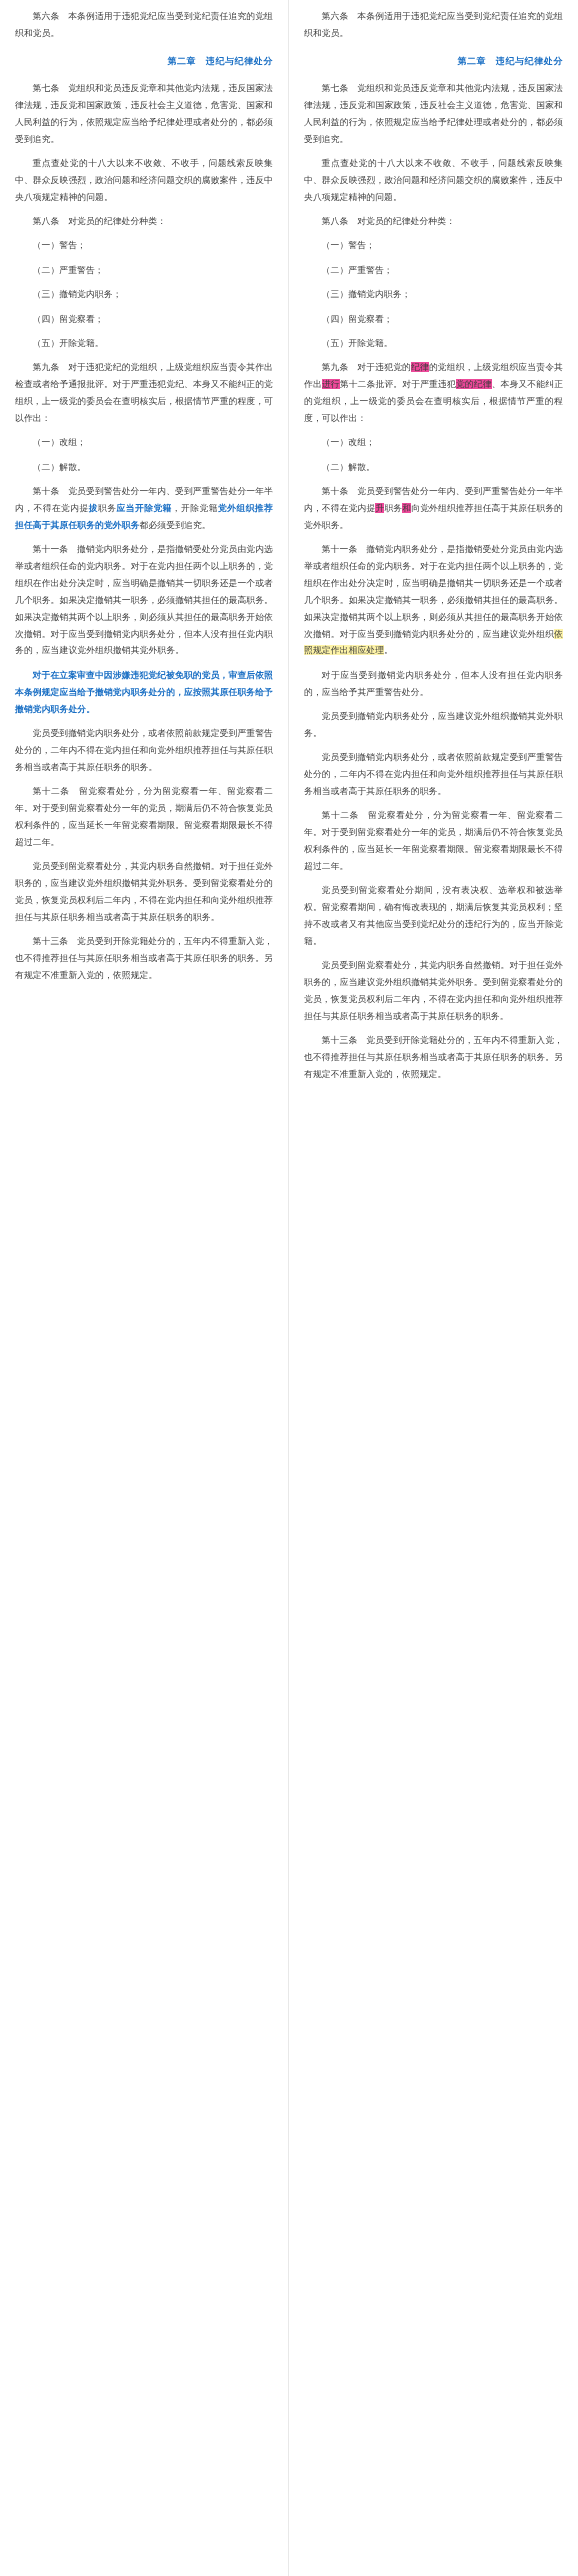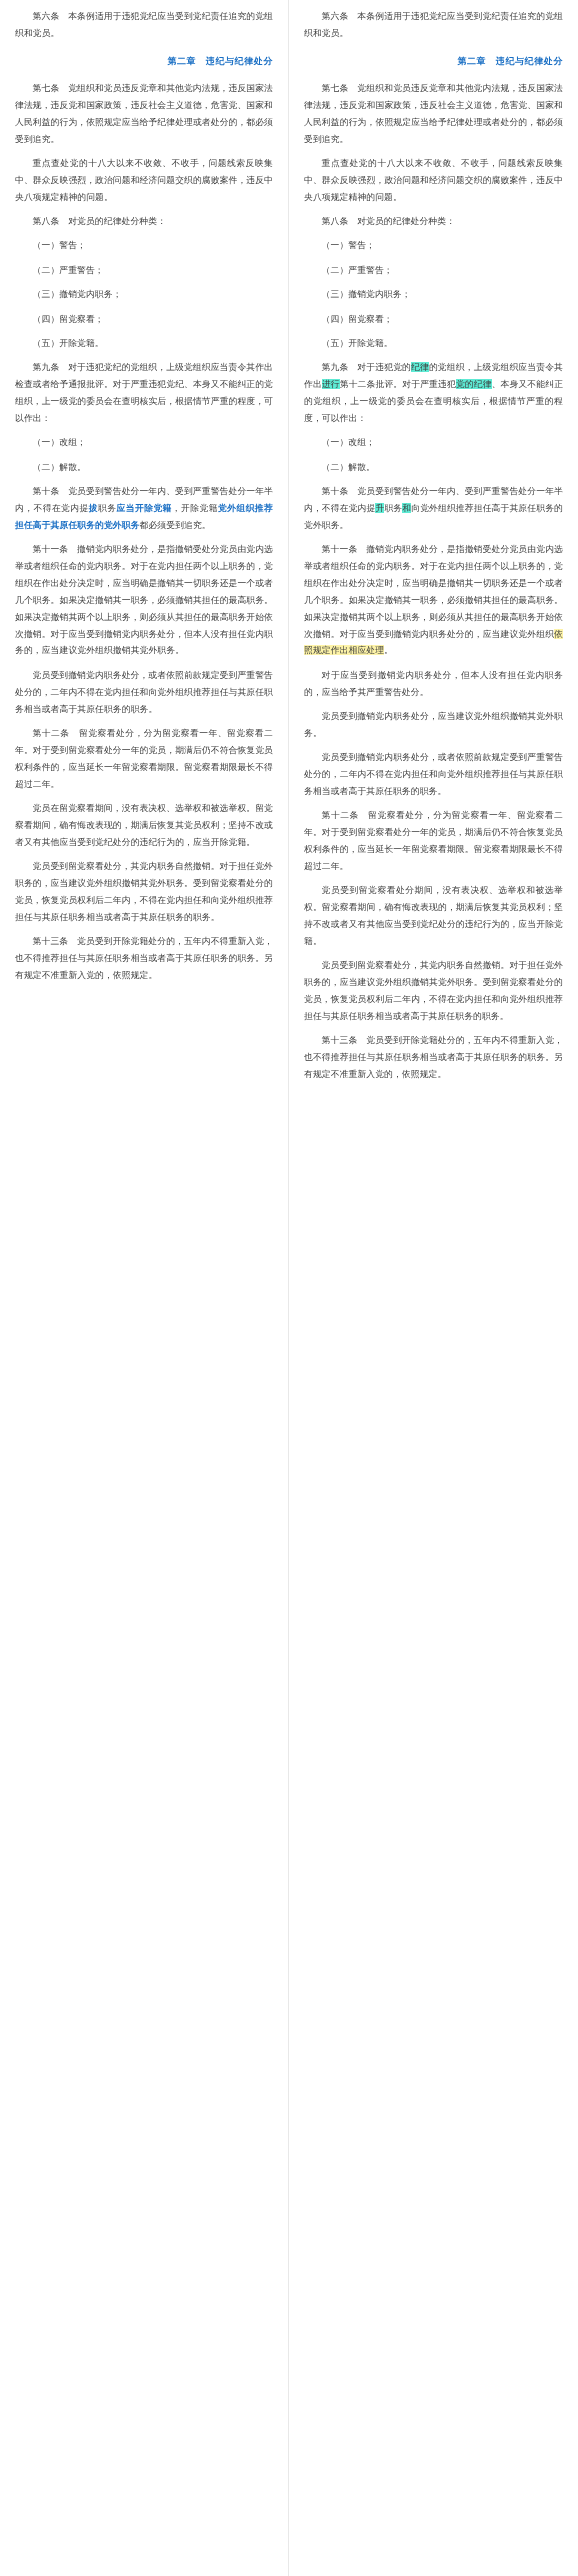--- a/index.html
+++ b/index.html
@@ -46,21 +46,21 @@
     font-size: 9px;
     margin: 11.6px 0 9.3px 0;
     letter-spacing: 0.6px;
     text-indent: 0;
   }
   .bold-blue {
     color: #1a6fc4;
     font-weight: bold;
   }
   .hl-green {
-    background: #5eead4;
+    background: #ec4899;
     color: #3b3b3b;
   }
   .hl-yellow {
     background: #fdf3a8;
     color: #3b3b3b;
   }
 </style>
 </head>
 <body>
 
@@ -74,23 +74,23 @@
       <p class="indent">（一）警告；</p>
       <p class="indent">（二）严重警告；</p>
       <p class="indent">（三）撤销党内职务；</p>
       <p class="indent">（四）留党察看；</p>
       <p class="indent">（五）开除党籍。</p>
       <p class="indent"><span>第九条　对于违犯党纪的党组织，上级党组织应当责令其作出检查或者给予通报批评。对于严重违犯党纪、本身又不能纠正的党组织，上一级党的委员会在查明核实后，根据情节严重的程度，可以作出：</span></p>
       <p class="indent">（一）改组；</p>
       <p class="indent">（二）解散。</p>
       <p class="indent"><span>第十条　党员受到警告处分一年内、受到严重警告处分一年半内，不得在党内提</span><span class="bold-blue">拔</span><span>职务</span><span class="bold-blue">应当开除党籍</span><span>，开除党籍</span><span class="bold-blue">党外组织推荐担任高于其原任职务的党外职务</span><span>都必须受到追究。</span></p>
       <p class="indent"><span>第十一条　撤销党内职务处分，是指撤销受处分党员由党内选举或者组织任命的党内职务。对于在党内担任两个以上职务的，党组织在作出处分决定时，应当明确是撤销其一切职务还是一个或者几个职务。如果决定撤销其一职务，必须撤销其担任的最高职务。如果决定撤销其两个以上职务，则必须从其担任的最高职务开始依次撤销。对于应当受到撤销党内职务处分，但本人没有担任党内职务的，应当建议党外组织撤销其党外职务。</span></p>
+      <p class="indent"><span class="bold-blue">对于在立案审查中因涉嫌违犯党纪被免职的党员，审查后依照本条例规定应当给予撤销党内职务处分的，应按照其原任职务给予撤销党内职务处分。</span></p>
       <p class="indent">党员受到撤销党内职务处分，或者依照前款规定受到严重警告处分的，二年内不得在党内担任和向党外组织推荐担任与其原任职务相当或者高于其原任职务的职务。</p>
       <p class="indent">第十二条　留党察看处分，分为留党察看一年、留党察看二年。对于受到留党察看处分一年的党员，期满后仍不符合恢复党员权利条件的，应当延长一年留党察看期限。留党察看期限最长不得超过二年。</p>
-      <p class="indent">党员在留党察看期间，没有表决权、选举权和被选举权。留党察看期间，确有悔改表现的，期满后恢复其党员权利；坚持不改或者又有其他应当受到党纪处分的违纪行为的，应当开除党籍。</p>
       <p class="indent">党员受到留党察看处分，其党内职务自然撤销。对于担任党外职务的，应当建议党外组织撤销其党外职务。受到留党察看处分的党员，恢复党员权利后二年内，不得在党内担任和向党外组织推荐担任与其原任职务相当或者高于其原任职务的职务。</p>
       <p class="indent">第十三条　党员受到开除党籍处分的，五年内不得重新入党，也不得推荐担任与其原任职务相当或者高于其原任职务的职务。另有规定不准重新入党的，依照规定。</p>
     </div>
   <div class="col col-right" id="col-right">
       <p class="indent">第六条　本条例适用于违犯党纪应当受到党纪责任追究的党组织和党员。</p>
       <p class="heading">第二章　违纪与纪律处分</p>
       <p class="indent">第七条　党组织和党员违反党章和其他党内法规，违反国家法律法规，违反党和国家政策，违反社会主义道德，危害党、国家和人民利益的行为，依照规定应当给予纪律处理或者处分的，都必须受到追究。</p>
       <p class="indent">重点查处党的十八大以来不收敛、不收手，问题线索反映集中、群众反映强烈，政治问题和经济问题交织的腐败案件，违反中央八项规定精神的问题。</p>
       <p class="indent">第八条　对党员的纪律处分种类：</p>
       <p class="indent">（一）警告；</p>

